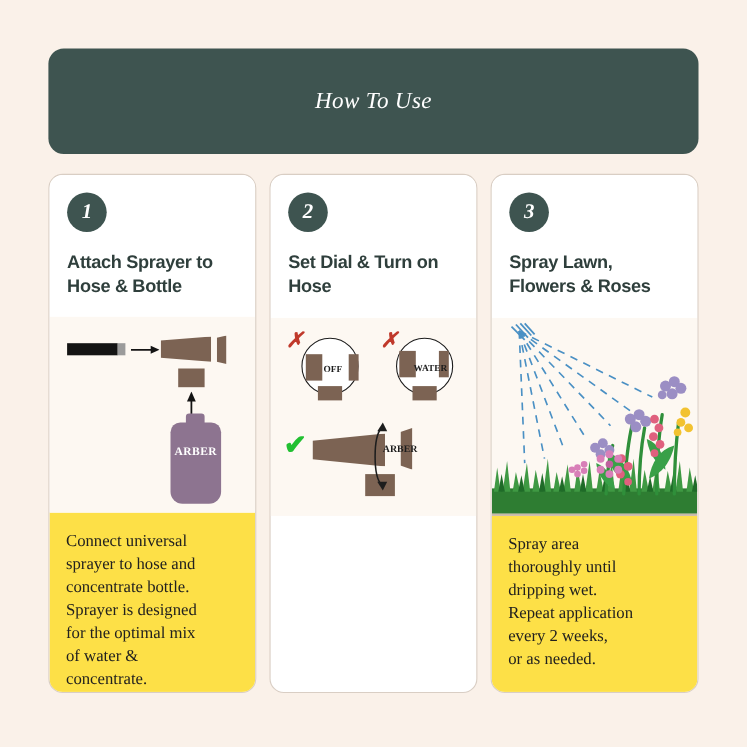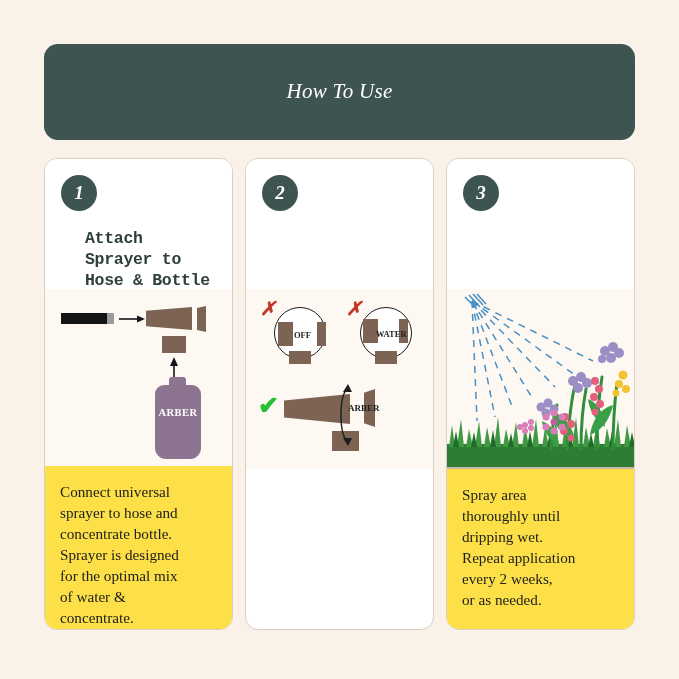--- a/index.html
+++ b/index.html
@@ -88,27 +88,26 @@
     font-family: "Liberation Serif", serif;
     font-style: italic;
     font-weight: bold;
     font-size: 19px;
     line-height: 1;
     padding-bottom: 2px;
   }
 
   .card-title {
     margin-top: 18px;
-    font-family: Liberation Mono, monospace;
+    font-family: Liberation Sans, sans-serif;
     font-weight: bold;
     font-size: 16.5px;
     line-height: 1.27;
     color: #2f3f3c;
     letter-spacing: -0.3px;
-    margin-left: 24px;
   }
 
   
   .illus {
     position: relative;
     height: 180px;
     background: #fdf8f2;
     overflow: hidden;
   }
   .illus-3 { background: #fdf8f2; }
@@ -248,20 +247,22 @@
 concentrate bottle.
 Sprayer is designed
 for the optimal mix
 of water &amp;
 concentrate.</div>
     </div>
 
     <div class="card">
       <div class="card-head">
         <div class="badge">2</div>
+        <div class="card-title">Set Dial &amp;
+Turn on Hose</div>
       </div>
 
       <div class="illus">
 
         <div class="mark-x" style="left:14px; top:8px;">✗</div>
         <div class="dial-circle" style="left:28px; top:18px;"></div>
         <div class="dial-left" style="left:32px; top:33px;"></div>
         <div class="dial-right" style="left:71px; top:33px;"></div>
         <div class="dial-bottom" style="left:43px; top:62px;"></div>
         <div class="dial-text" style="left:48px; top:41px;">OFF</div>
@@ -283,20 +284,22 @@
           <polygon points="12,3 7,11 16,11" fill="#1d1d1d"></polygon>
           <polygon points="12,65 7,57 16,57" fill="#1d1d1d"></polygon>
         </svg>
       </div>
 
     </div>
 
     <div class="card">
       <div class="card-head">
         <div class="badge">3</div>
+        <div class="card-title">Spray Lawn,
+Flowers &amp; Roses</div>
       </div>
 
       <div class="illus illus-3">
         <svg class="scene3" viewBox="0 0 187 180" preserveAspectRatio="none">
 
           <g stroke="#4a90c4" stroke-width="1.5" stroke-dasharray="7 6" fill="none">
             <line x1="25" y1="12" x2="30" y2="132"></line>
             <line x1="25" y1="12" x2="48" y2="128"></line>
             <line x1="25" y1="12" x2="66" y2="120"></line>
             <line x1="25" y1="12" x2="86" y2="110"></line>

